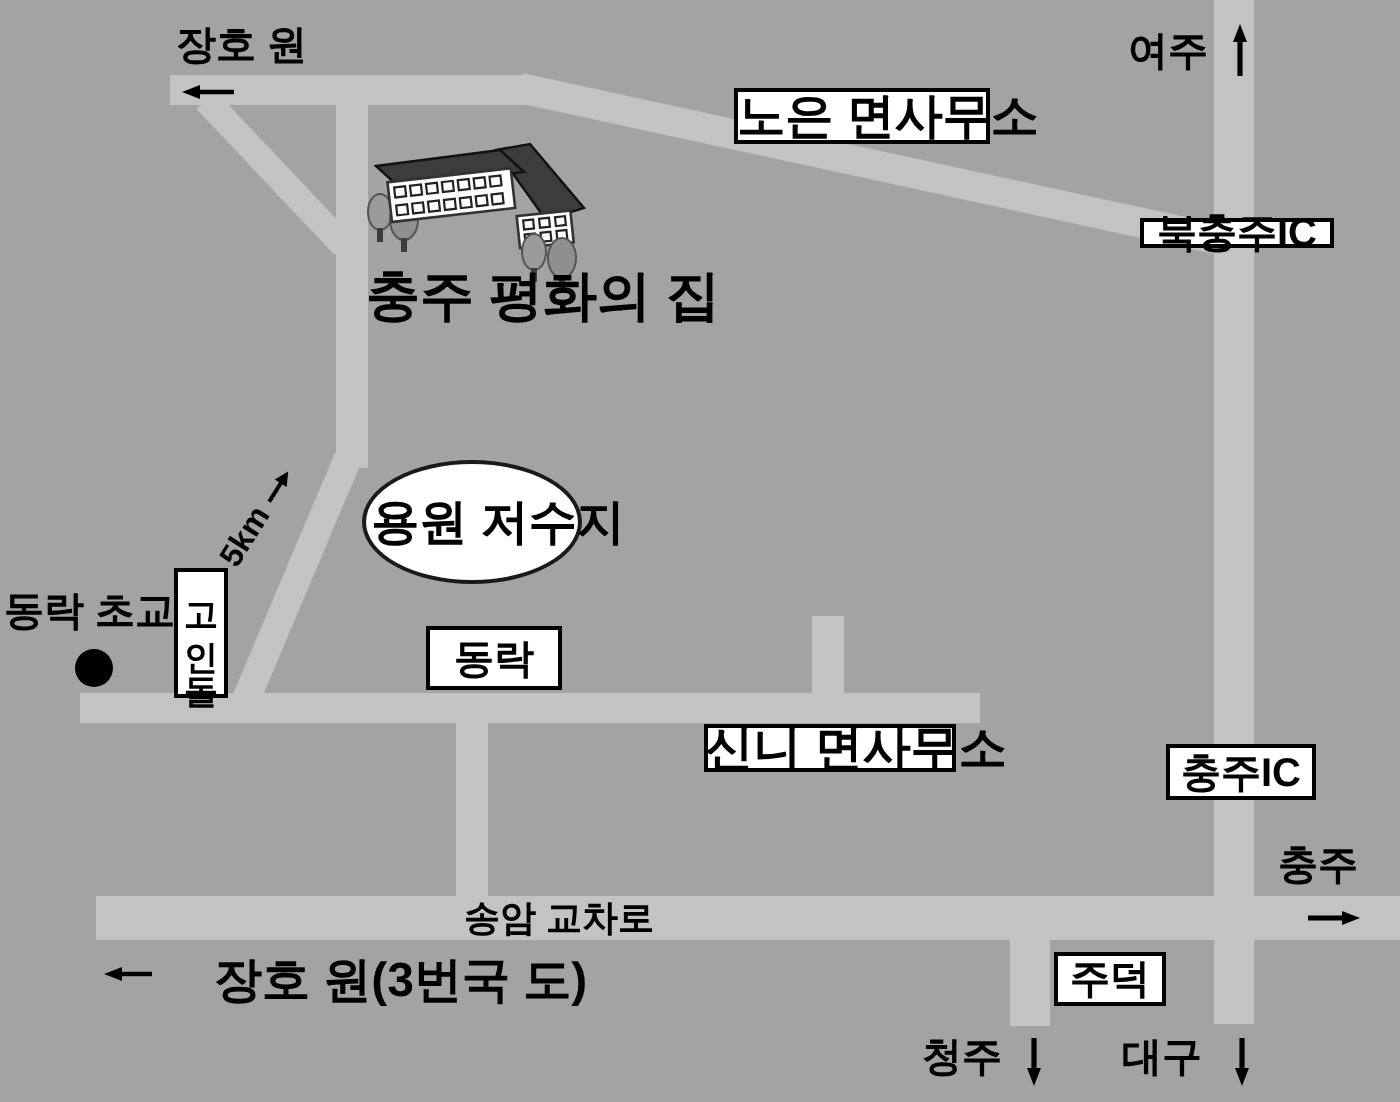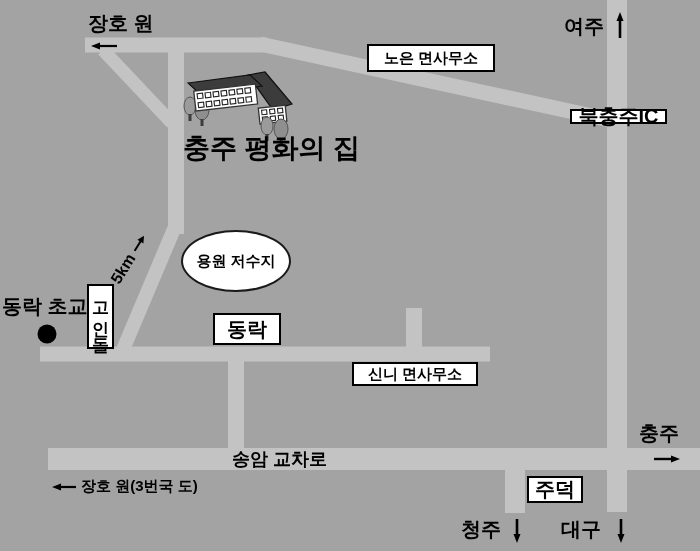--- a/index.html
+++ b/index.html
@@ -50,21 +50,21 @@
   .rotated-label {
     position: absolute;
     display: flex;
     align-items: center;
     gap: 5px;
     font-weight: bold;
     transform: rotate(-58deg);
     transform-origin: center center;
   }
   .fs20 { font-size: 20px; }
-  .fs19 { font-size: 15px; }
+  .fs19 { font-size: 24px; padding-left: 26px; }
   .fs18 { font-size: 18px; }
   .fs17 { font-size: 17px; }
   .fs16 { font-size: 16px; }
   .title {
     font-size: 27px;
     letter-spacing: 0px;
   }
 </style>
 </head>
 <body>
@@ -195,18 +195,19 @@
   <div class="box-label fs19" style="left:367px; top:44px; width:128px; height:28px;">노은 면사무소</div>
 
   <div class="box-label fs20" style="left:570px; top:109px; width:97px; height:15px;">북충주IC</div>
 
   <div class="box-label fs17 vertical-text" style="left:87px; top:284px; width:27px; height:65px;">고인돌</div>
 
   <div class="box-label fs20" style="left:213px; top:313px; width:68px; height:32px;">동락</div>
 
   <div class="box-label fs19" style="left:352px; top:362px; width:126px; height:24px;">신니 면사무소</div>
 
+  <div class="box-label fs20" style="left:583px; top:372px; width:75px; height:28px;">충주IC</div>
 
   <div class="box-label fs20" style="left:527px; top:476px; width:56px; height:27px;">주덕</div>
 
   <div class="ellipse-label fs19" style="left:181px; top:230px; width:110px; height:62px;">용원 저수지</div>
 
 </div>
 
 </body></html>

